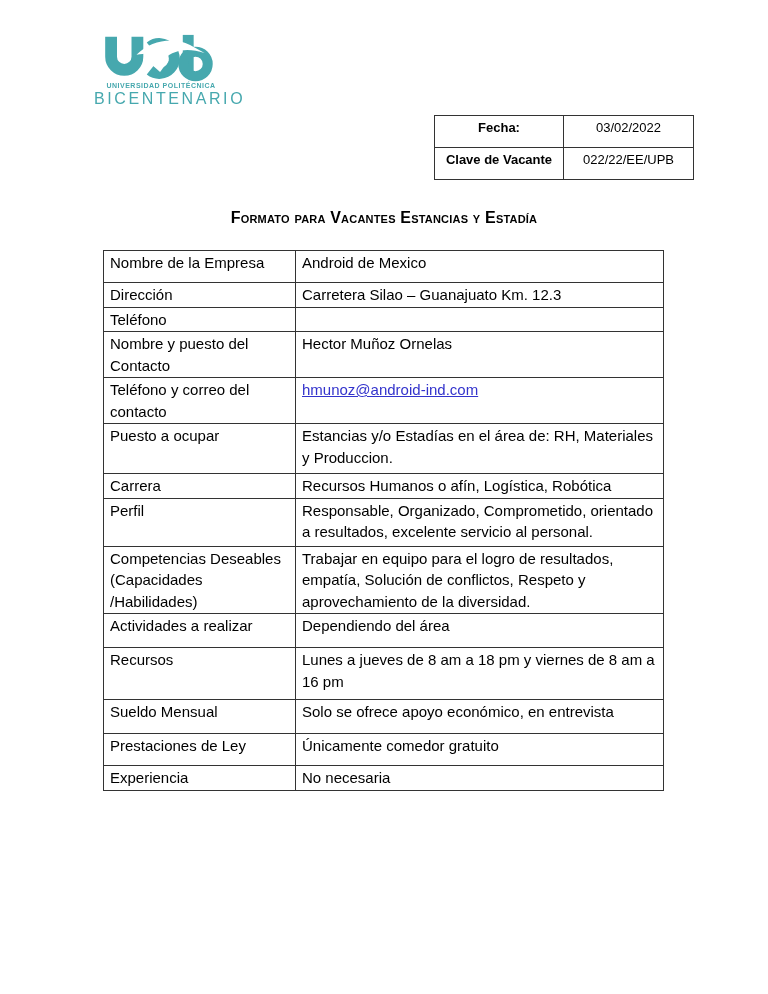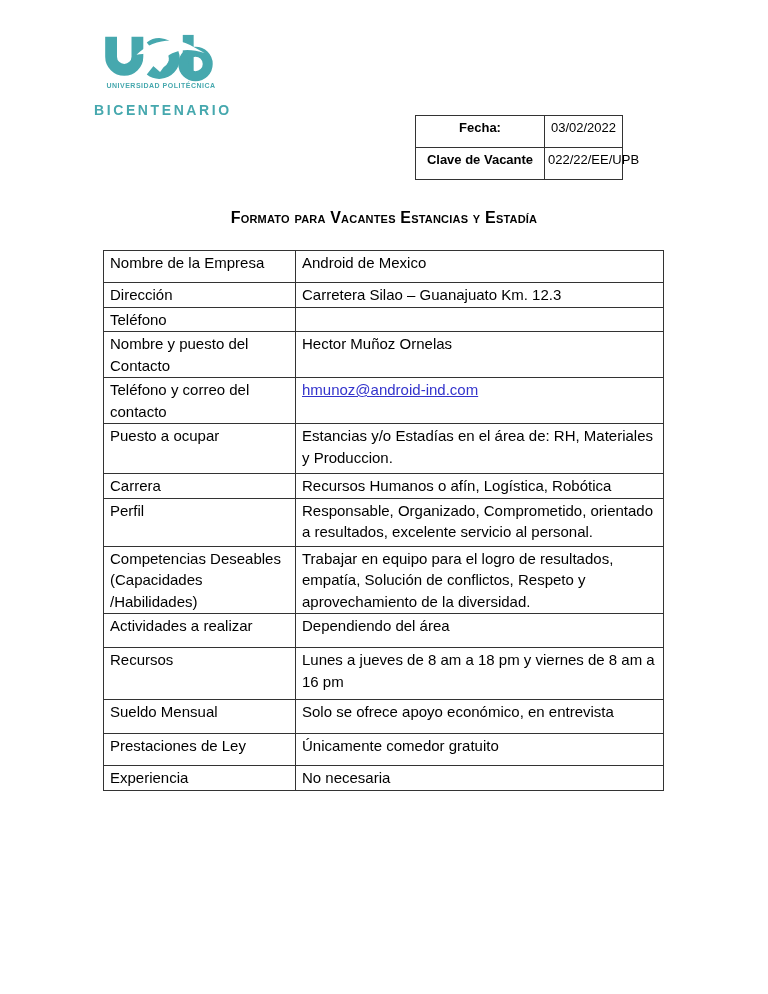--- a/index.html
+++ b/index.html
@@ -8,24 +8,24 @@
     --link:#3333cc;
     position:relative;width:768px;height:994px;background:#ffffff;
     font-family:"Liberation Sans",sans-serif;color:#000;overflow:hidden;
   }
 
   
   .logo{position:absolute;left:94px;top:34px;width:134px;text-align:center;color:var(--brand);}
   .logo svg{display:block;margin:0 auto;}
   .tealstroke{stroke:var(--brand);fill:none;}
   .logo-line1{font-size:7px;font-weight:bold;letter-spacing:0.5px;margin-top:-1px;white-space:nowrap;}
-  .logo-line2{font-size:14px;font-weight:bold;letter-spacing:2.6px;margin-top:13px;white-space:nowrap;}
+  .logo-line2{font-size:16px;font-weight:normal;letter-spacing:2.6px;margin-top:1px;white-space:nowrap;}
 
   
-  .meta{position:absolute;left:415px;top:115px;width:208px;border-collapse:collapse;table-layout:fixed;}
+  .meta{position:absolute;left:434px;top:115px;width:260px;border-collapse:collapse;table-layout:fixed;}
   .meta tr{height:32px;}
   .meta td{border:1.6px solid #333;vertical-align:top;padding:4px 3px 2px;font-size:13px;}
   .meta .mlabel{font-weight:bold;text-align:center;width:122px;}
   .meta .mvalue{text-align:center;}
 
   
   .title{
     position:absolute;left:0;top:209px;width:100%;text-align:center;
     font-weight:bold;font-variant:small-caps;font-size:16px;letter-spacing:0.2px;
   }

